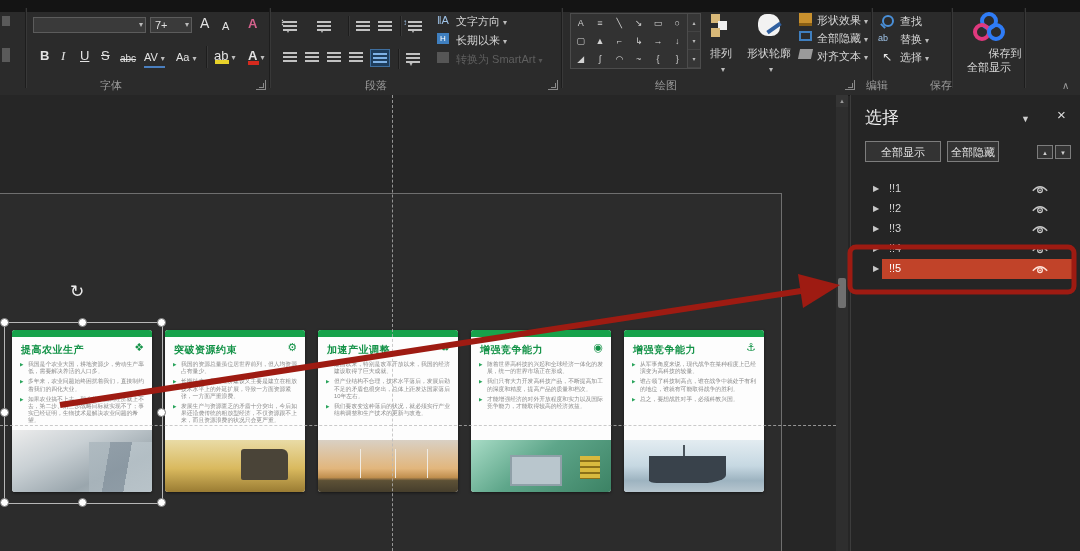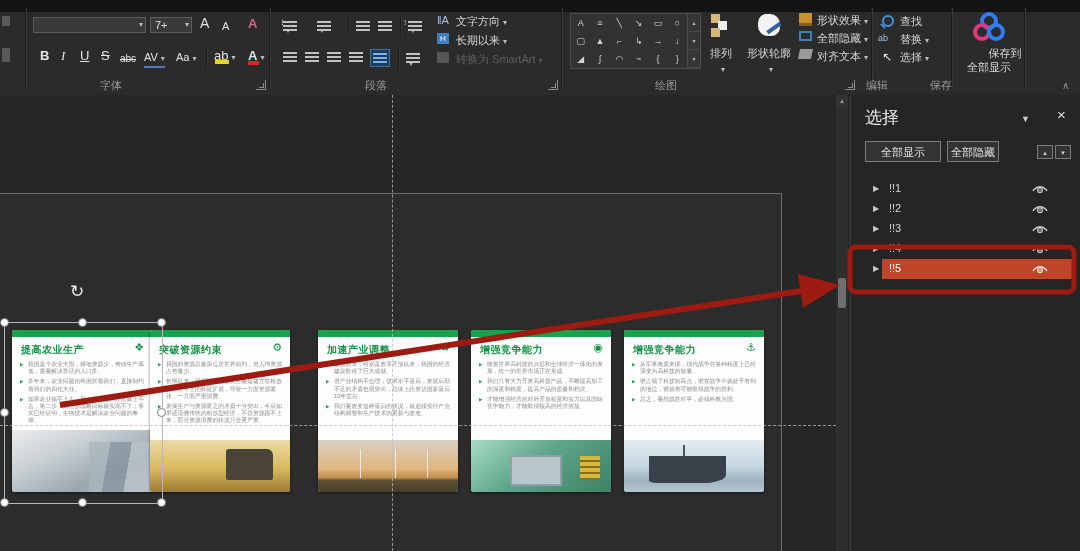--- a/index.html
+++ b/index.html
@@ -255,21 +255,21 @@
       <div class="cbody">
         <div class="bul"><span class="bm"></span><p>我国是个农业大国，耕地资源少，劳动生产率低，需要解决养活的人口多。</p></div>
         <div class="bul"><span class="bm"></span><p>多年来，农业问题始终困扰着我们，直接制约着我们的四化大业。</p></div>
         <div class="bul"><span class="bm"></span><p>如果农业搞不上去，那么整个国民经济就上不去，第二步、第三步战略目标就实现不了；事实已经证明，生物技术是解决农业问题的希望。</p></div>
       </div>
       <div class="photo p1">
           <i class="bld"></i>
         </div>
     </div>
 
-    <div class="card" style="left:150px">
+    <div class="card" style="left:165px">
       <div class="chead"></div>
       <div class="ctitle">突破资源约束</div>
       <div class="cicon">⚙</div>
       <div class="cbody">
         <div class="bul"><span class="bm"></span><p>我国的资源总量虽位居世界前列，但人均资源占有量少。</p></div>
         <div class="bul"><span class="bm"></span><p>长期以来，我国经济建设又主要是建立在粗放技术水平上的外延扩展，导致一方面资源紧张，一方面严重浪费。</p></div>
         <div class="bul"><span class="bm"></span><p>发展生产与资源匮乏的矛盾十分突出，今后如果还沿袭传统的粗放型经济，不仅资源跟不上来，而且资源浪费的状况只会更严重。</p></div>
       </div>
       <div class="photo p2">
           <i class="hrv"></i>

